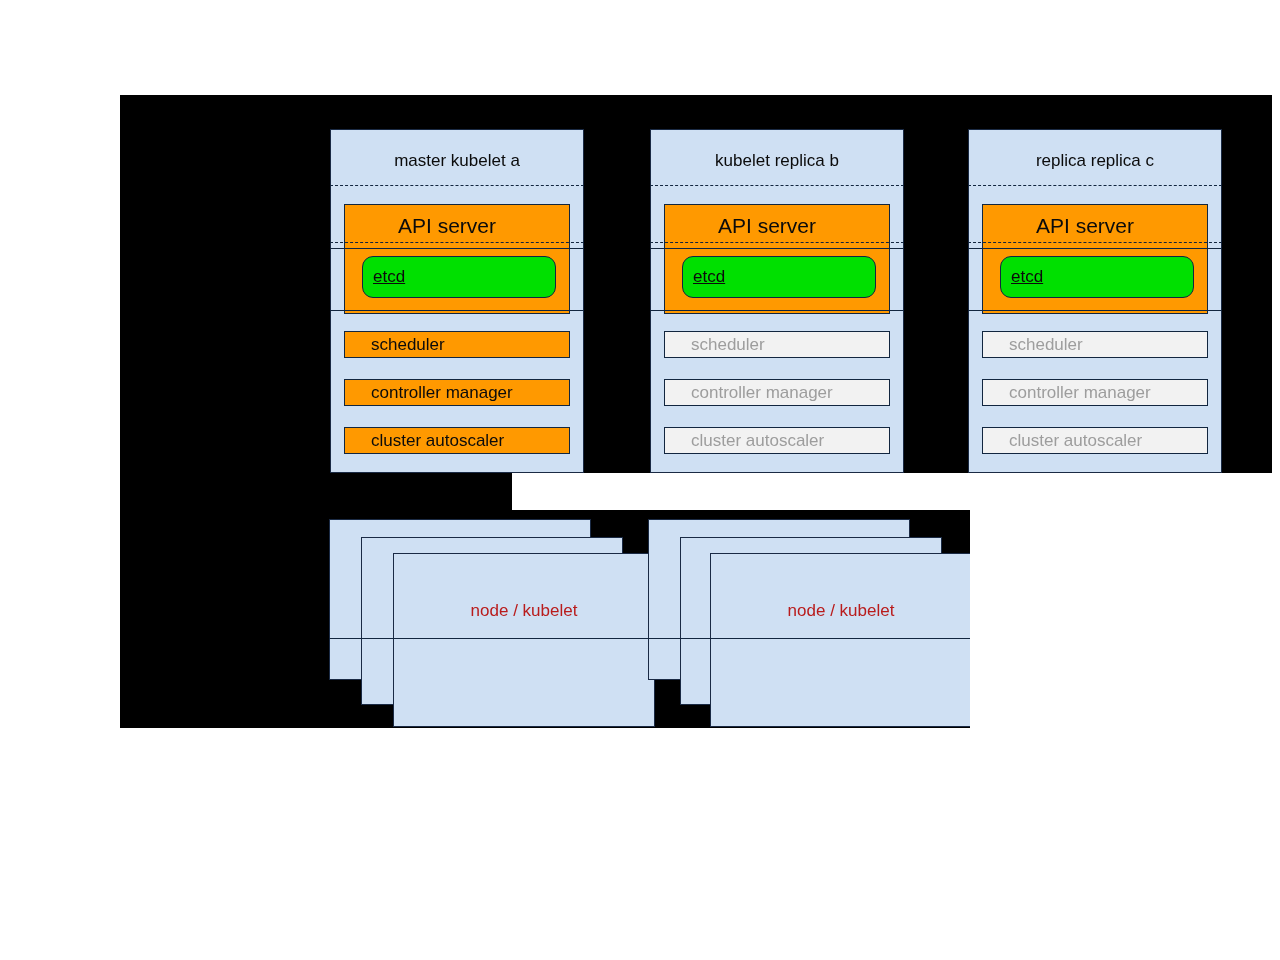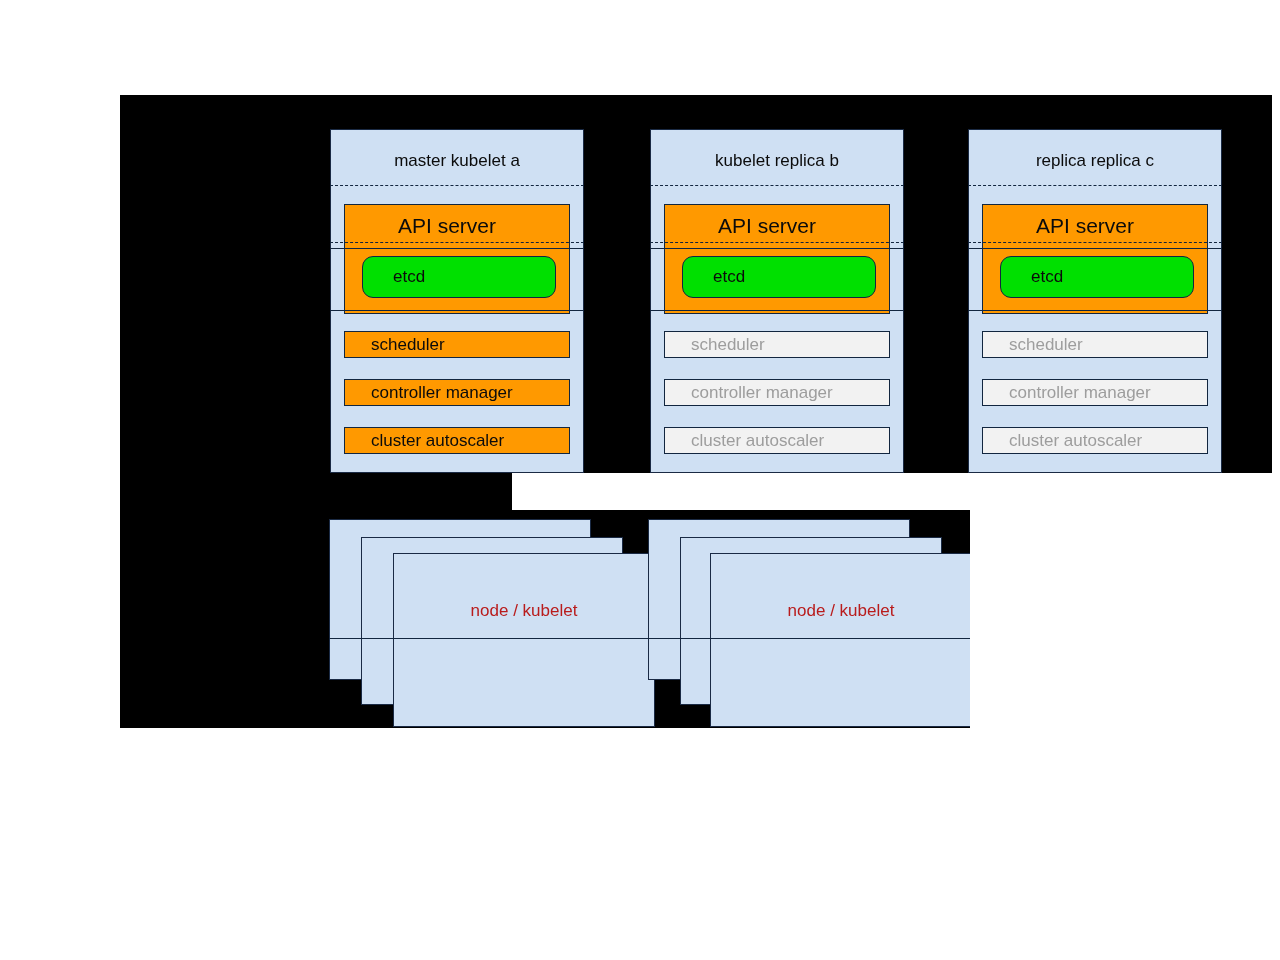--- a/index.html
+++ b/index.html
@@ -82,24 +82,25 @@
 
   
   .etcd {
     position: absolute;
     box-sizing: border-box;
     background: #00e000;
     border: 1px solid #12263f;
     border-radius: 11px;
     display: flex;
     align-items: center;
-    padding-left: 30px;
+    padding-left: 10px;
     font-size: 17px;
     line-height: 20px;
     color: #0b0b0b;
+    text-decoration: underline;
   }
 
   
   .rule {
     position: absolute;
     height: 0;
     border-top: 1px dashed #12263f;
   }
   .rule.solid {
     border-top: 1px solid #12263f;

